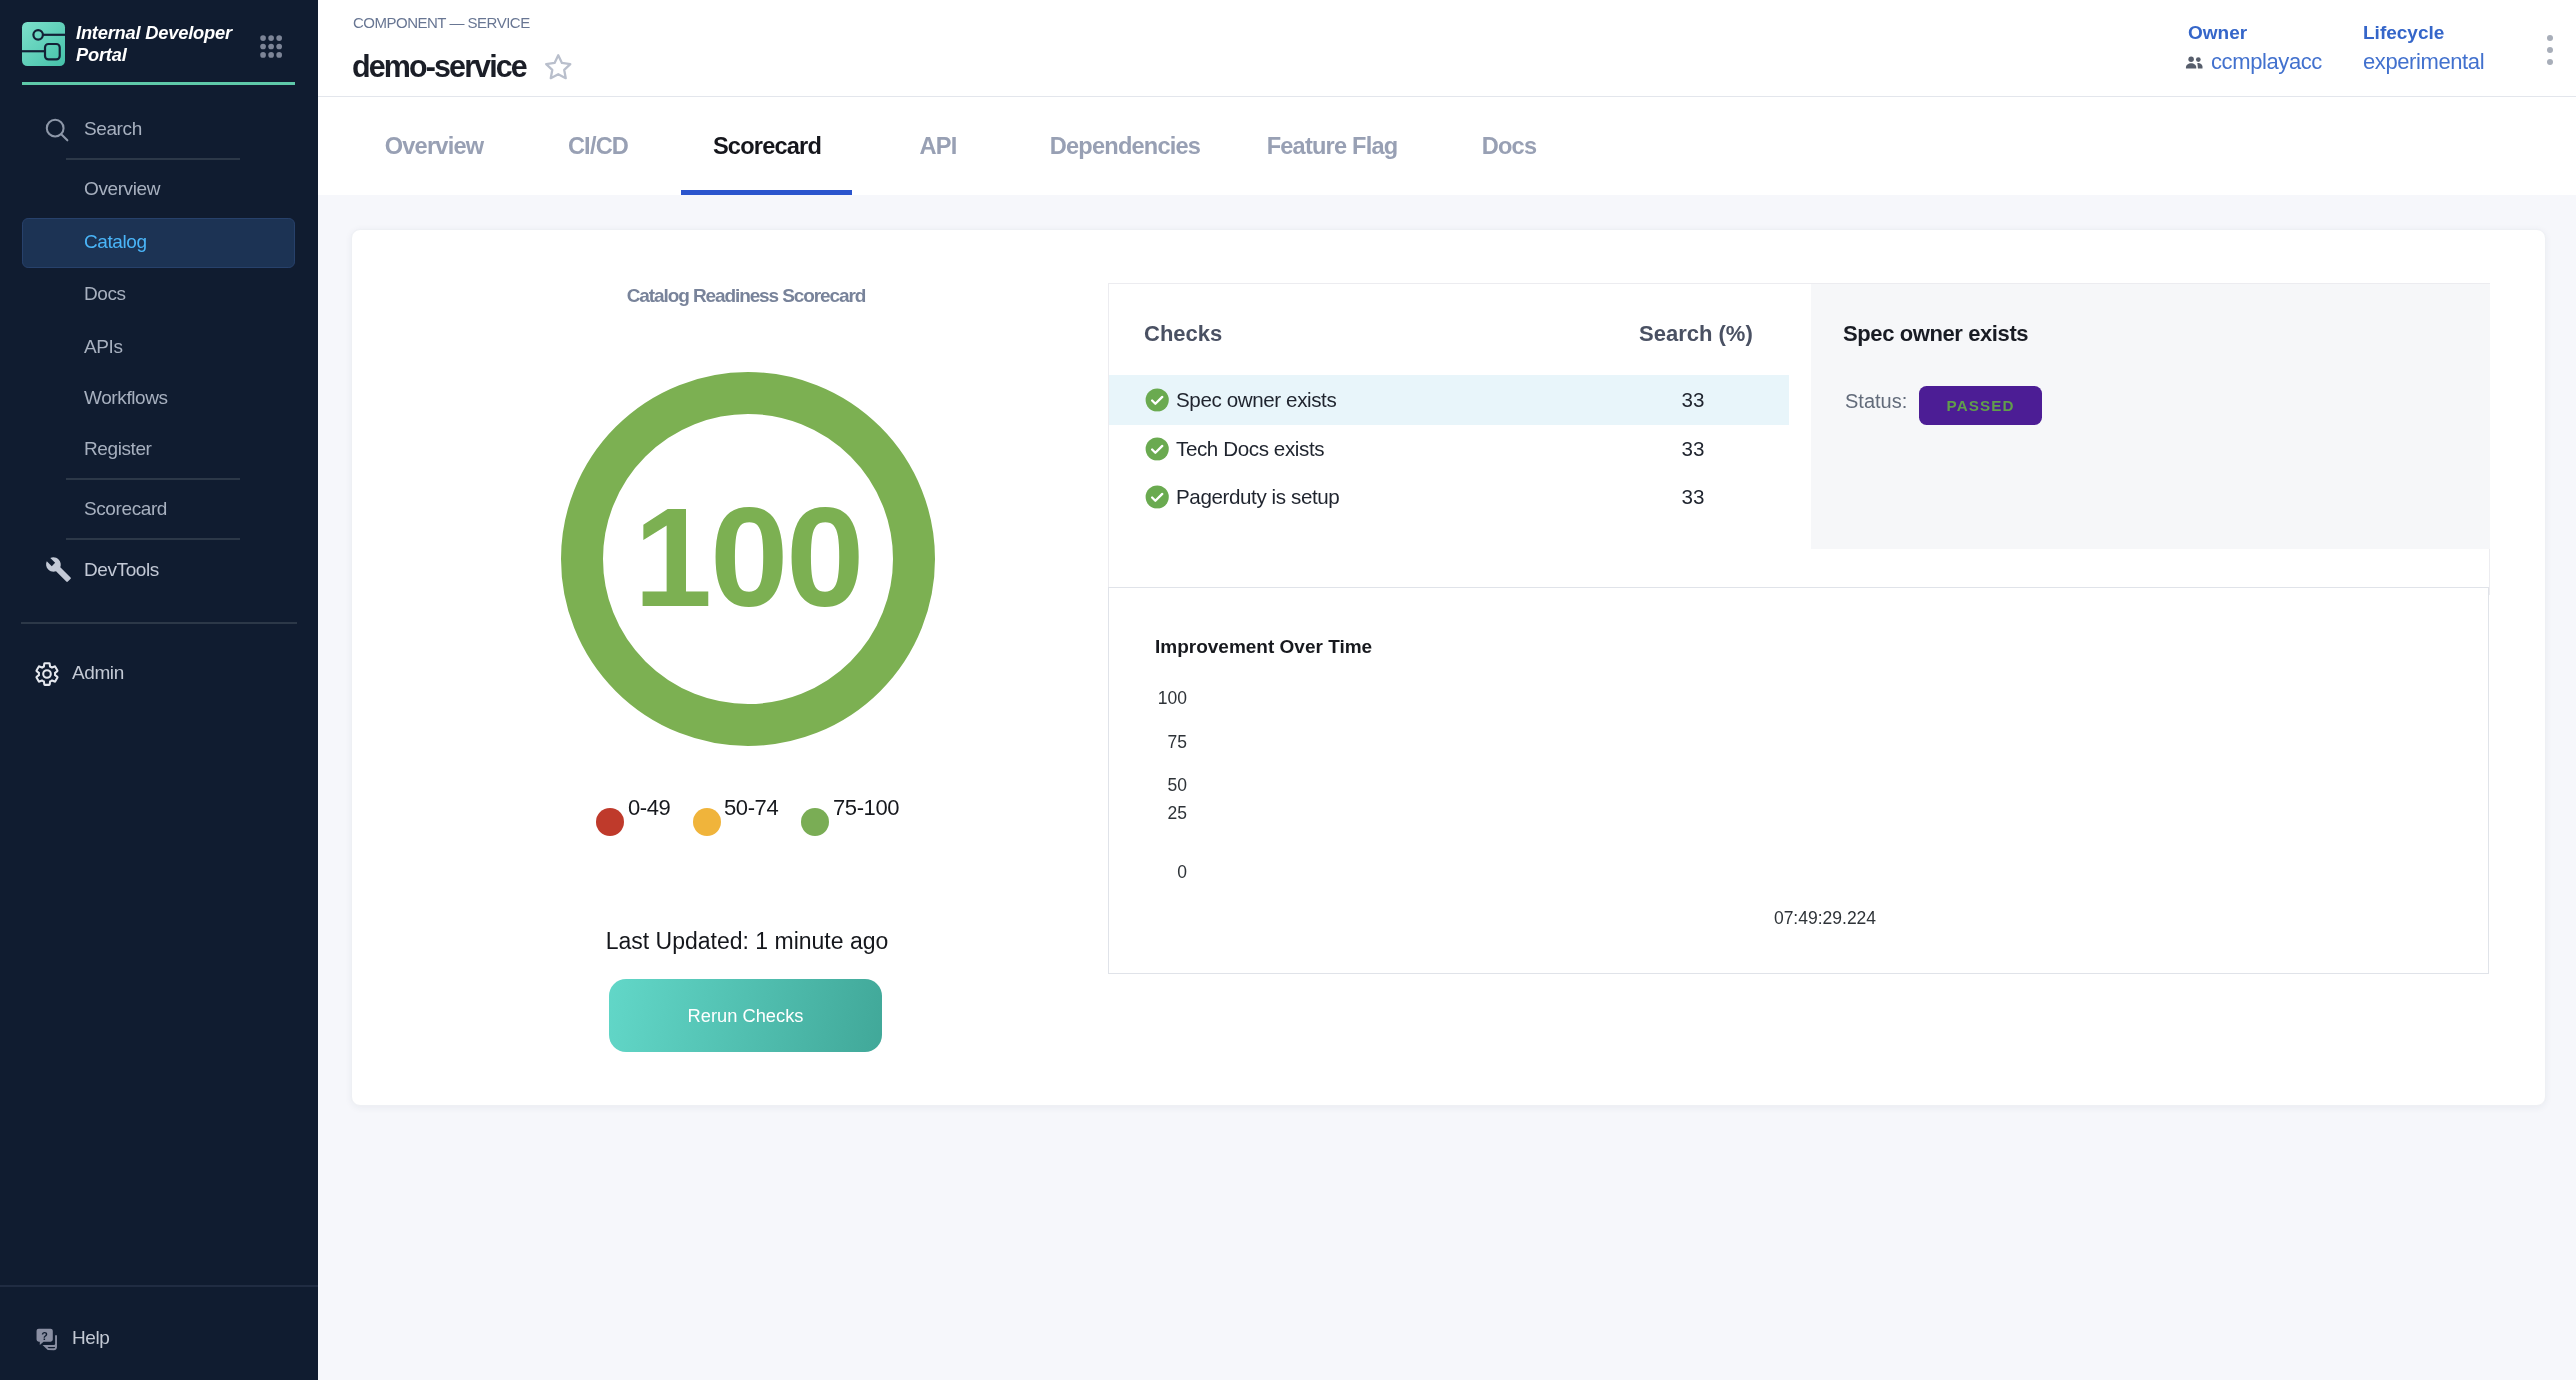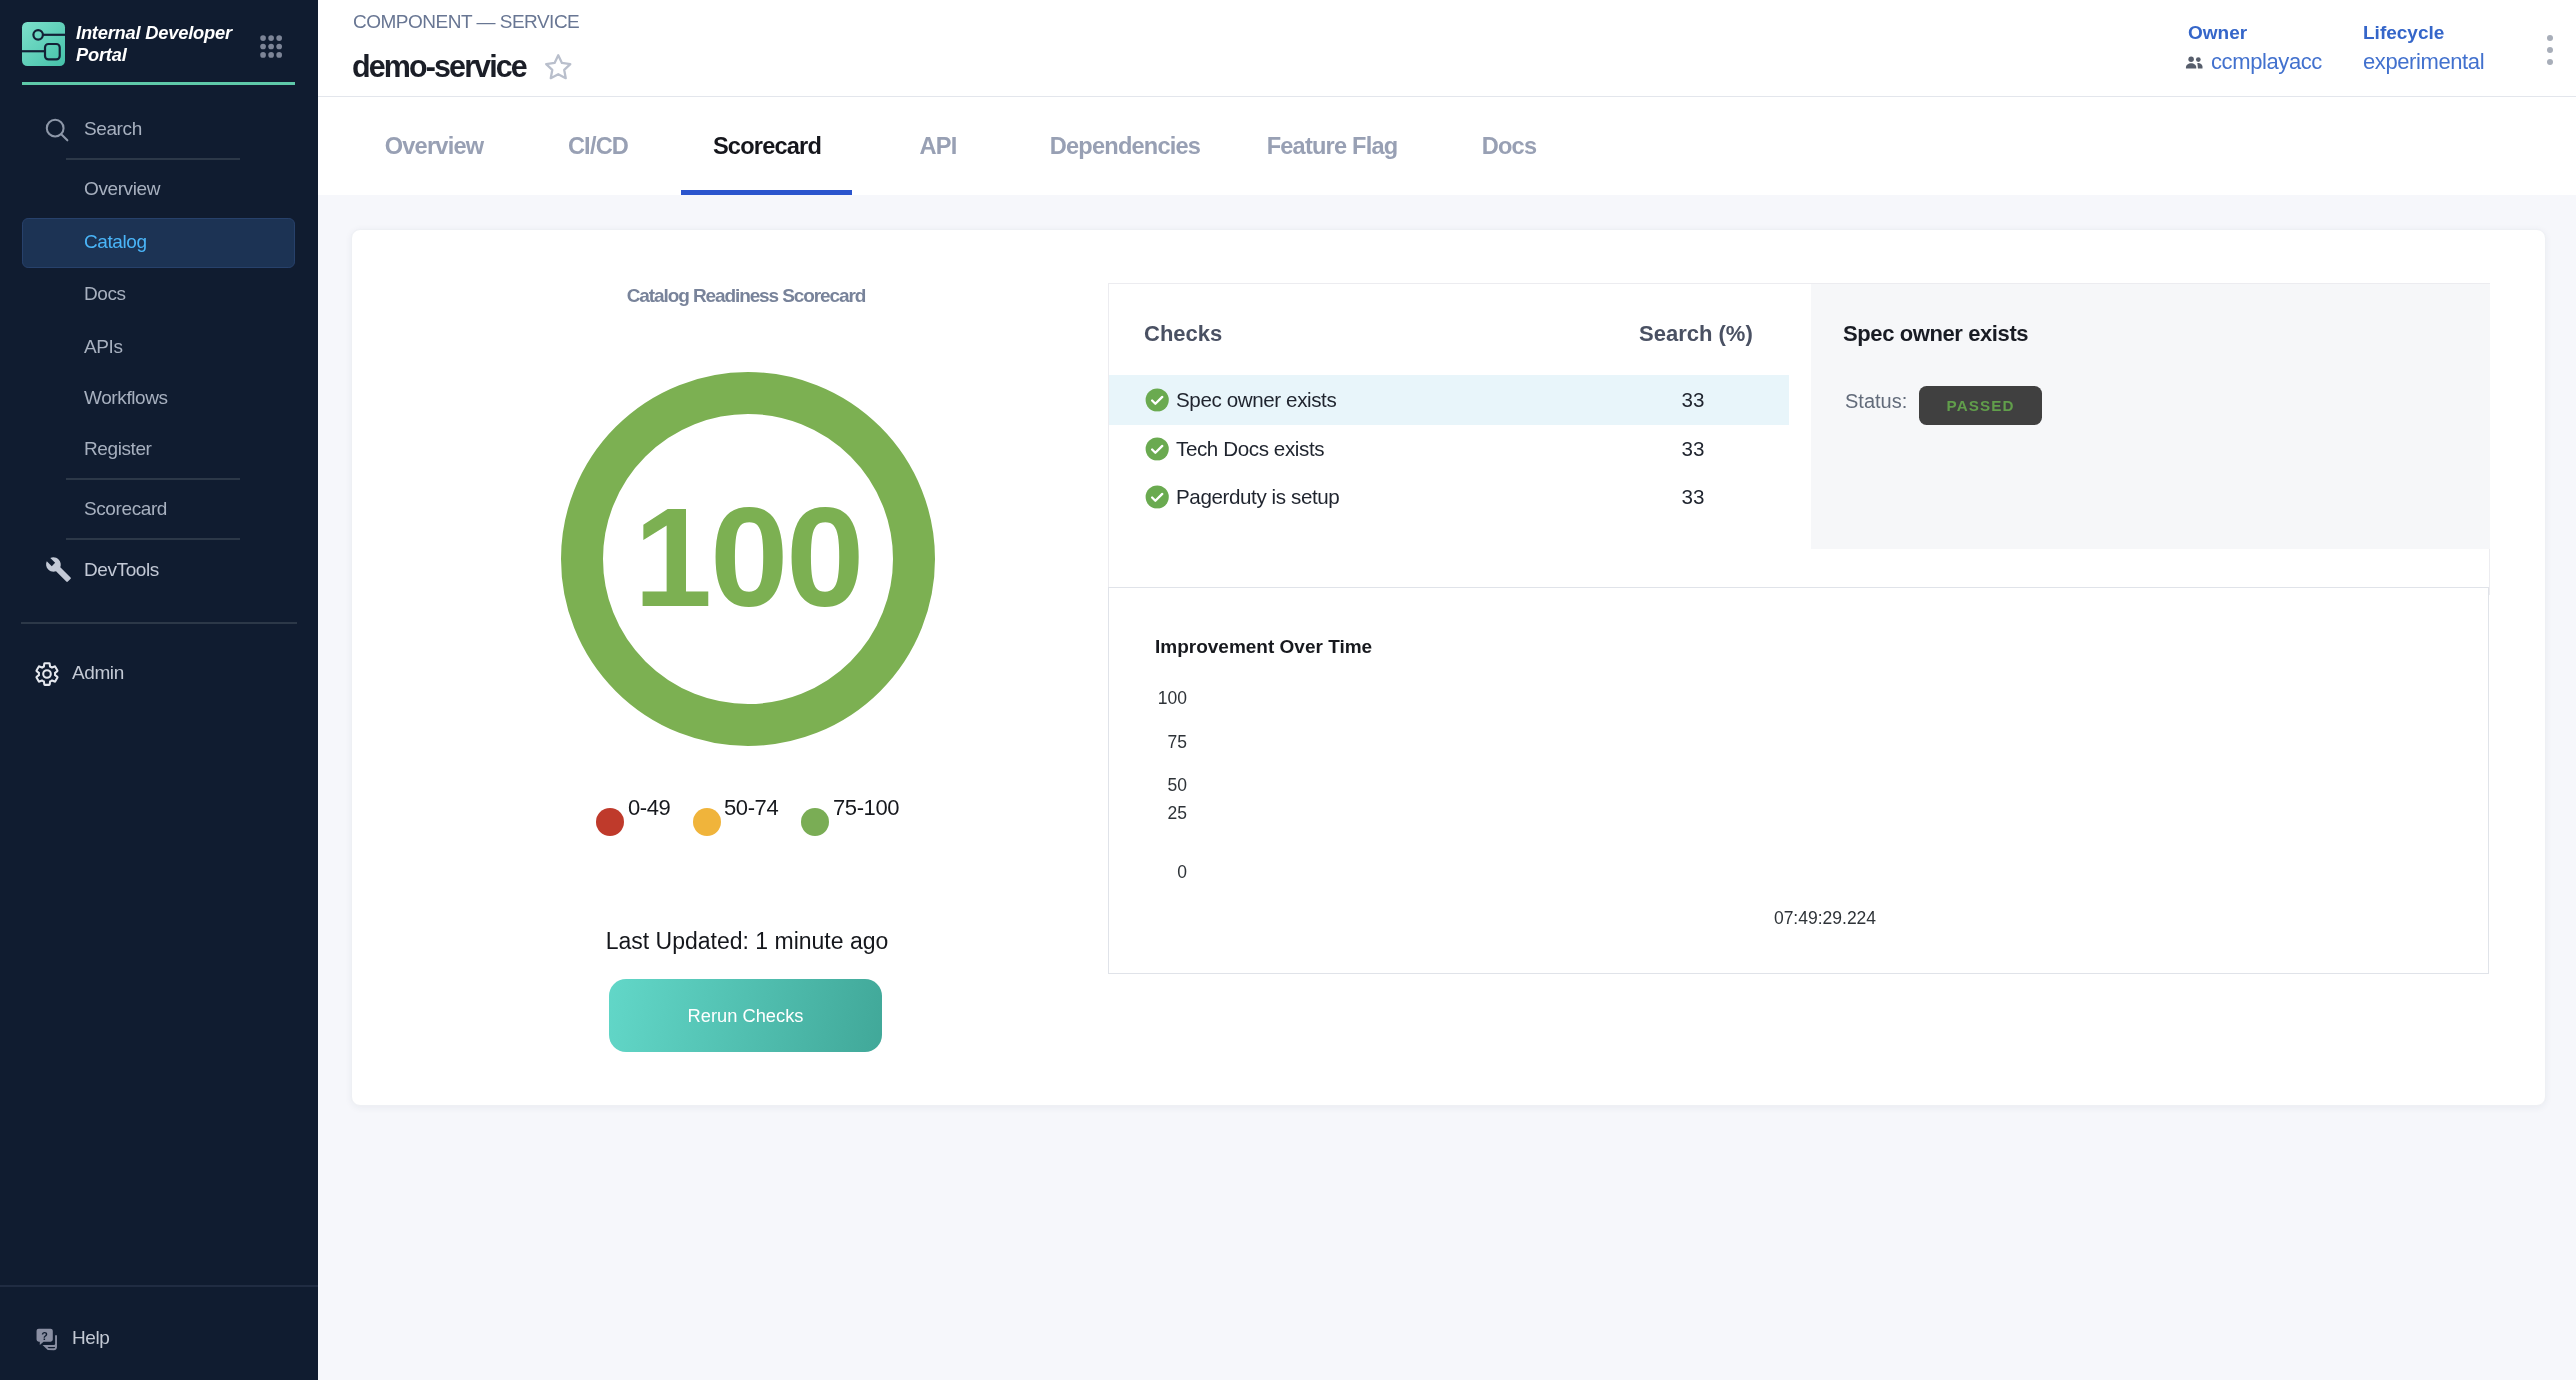--- a/index.html
+++ b/index.html
@@ -17,21 +17,21 @@
 
   .navtext { position:absolute; left:84px; color:#a7b0bf; font-size:19px; letter-spacing:-0.4px;
     transform:translateY(-50%); white-space:nowrap; }
   .sdiv { position:absolute; left:66px; width:174px; height:1.5px; background:#2c3848; }
   #activebox { position:absolute; left:22px; top:218px; width:273px; height:50px;
     background:#1c3354; border-radius:6.1px; border:0.8px solid #27416b; }
 
   
   #header { position:absolute; left:318px; top:0; width:2258px; height:97px; background:#fff;
     border-bottom:1.5px solid #e3e6ec; }
-  #crumb { position:absolute; left:353px; top:22px; color:#687693; font-size:19px;
+  #crumb { position:absolute; left:353px; top:22px; color:#687693; font-size:15px;
     letter-spacing:-0.5px; transform:translateY(-50%); }
   #svcname { position:absolute; left:352px; top:66px; color:#1b1e27; font-size:30.5px;
     font-weight:700; letter-spacing:-1.9px; transform:translateY(-50%); }
   .hlabel { position:absolute; color:#3566c9; font-size:19px; font-weight:700; transform:translateY(-50%); }
   .hvalue { position:absolute; color:#4271ce; font-size:22px; letter-spacing:-0.4px; transform:translateY(-50%); }
   #vdots { position:absolute; left:2547px; top:35px; }
   #vdots div { width:6.1px; height:6.1px; border-radius:50%; background:#a8aeb9; margin-bottom:6.1px; }
 
   
   #tabbar { position:absolute; left:318px; top:97px; width:2258px; height:98px; background:#fff; }
@@ -65,21 +65,21 @@
   #checksub { position:absolute; left:702px; top:0; width:679px; height:265px; background:#f6f7f9; }
   .ck-h { position:absolute; color:#4a5163; font-size:22px; font-weight:700; transform:translateY(-50%); }
   #ckhl { position:absolute; left:0; top:91px; width:680px; height:50px; background:#e8f5fa; }
   .ckrow { position:absolute; left:67px; color:#1f242e; font-size:20.6px; letter-spacing:-0.4px;
     transform:translateY(-50%); white-space:nowrap; }
   .ckw { position:absolute; left:561px; width:46px; text-align:center; color:#1f242e; font-size:20.6px; transform:translateY(-50%); }
   .ckc { position:absolute; left:36px; transform:translate(0,-50%); }
   #detname { position:absolute; left:32px; top:50px; color:#191c24; font-size:22px; font-weight:700;
     letter-spacing:-0.4px; transform:translateY(-50%); white-space:nowrap; }
   #detstatus { position:absolute; left:34px; top:117px; color:#626b7a; font-size:20px; transform:translateY(-50%); }
-  #chip { position:absolute; left:108px; top:102px; width:123px; height:39px; background:#404040;
+  #chip { position:absolute; left:108px; top:102px; width:123px; height:39px; background:#4c1d95;
     border-radius:7.6px; color:#619e4b; font-size:15.2px; font-weight:700; letter-spacing:1.1px;
     display:flex; align-items:center; justify-content:center; }
 
   
   #chart { position:absolute; left:756px; top:357px; width:1381px; height:387px; background:#fff;
     border:0.8px solid #e0e3e9; }
   #charttitle { position:absolute; left:46px; top:59px; color:#17191e; font-size:19px; font-weight:700;
     letter-spacing:0; transform:translateY(-50%); }
   .ylab { position:absolute; left:0; width:78px; text-align:right; color:#2e3338; font-size:17.5px; transform:translateY(-50%); }
   #xlab { position:absolute; left:716px; top:330px; transform:translate(-50%,-50%); color:#2e3338; font-size:17.5px; }

